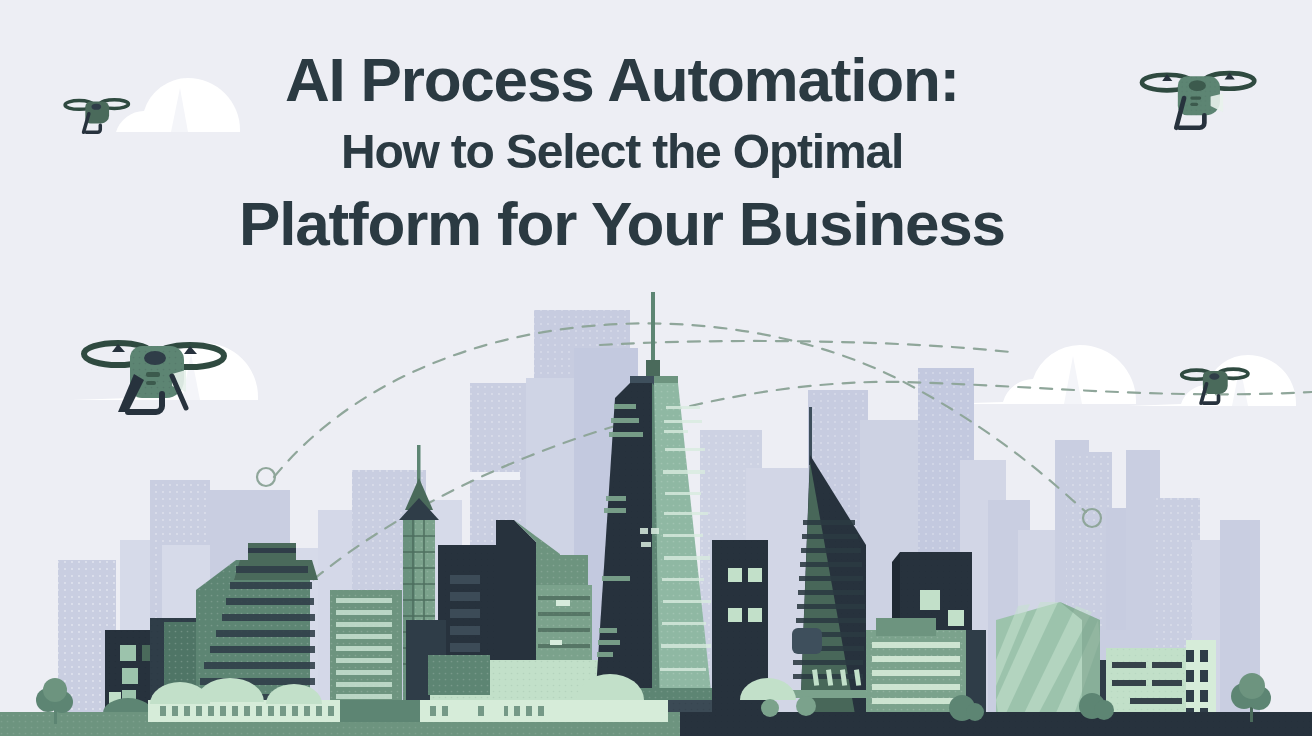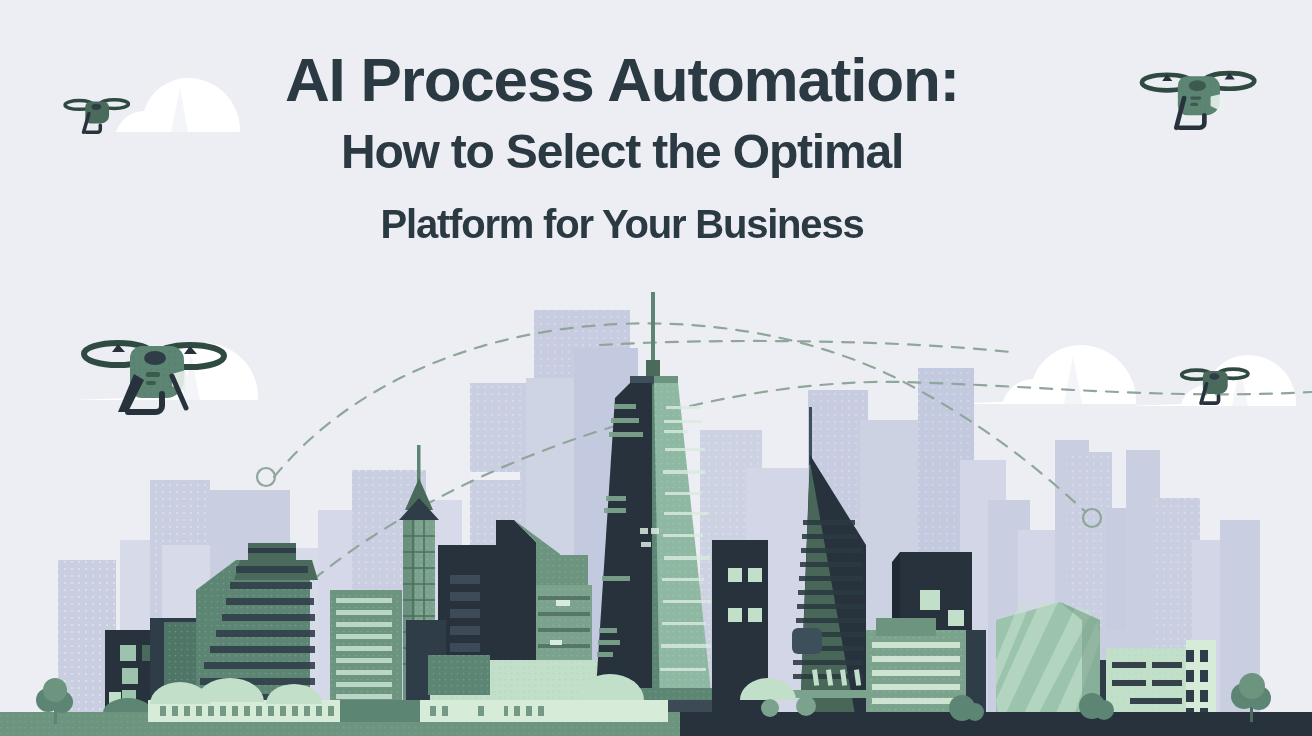--- a/index.html
+++ b/index.html
@@ -23,21 +23,21 @@
     display:block;
     color:#2b3a42;
     font-weight:700;
     font-size:63px;
     line-height:72px;
     letter-spacing:-1.2px;
     white-space:nowrap;
   }
   #headline .l1{font-size:62px;}
   #headline .l2{font-size:48px;}
-  #headline .l3{font-size:40px;}
+  #headline .l3{font-size:62px;}
 </style>
 </head>
 <body>
 
 <div id="stage">
 
   <svg id="art" viewBox="0 0 1312 736" preserveAspectRatio="none">
     <defs>
 
       <pattern id="dots-light" width="6" height="6" patternUnits="userSpaceOnUse">

